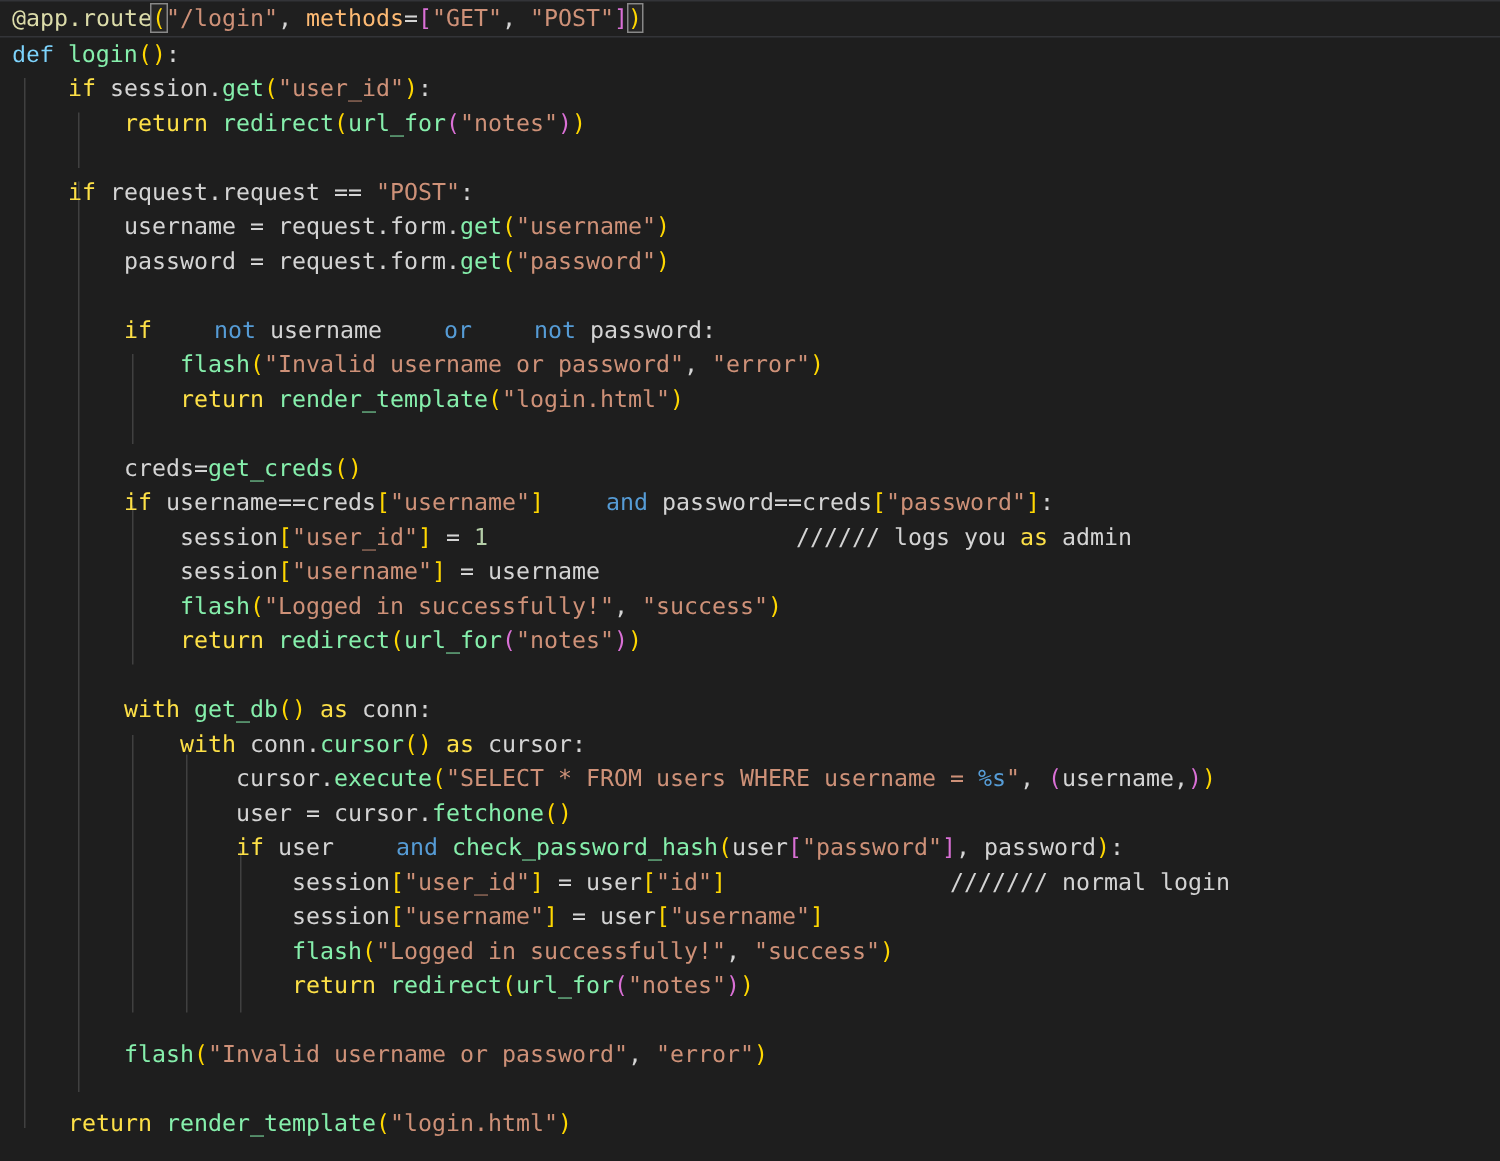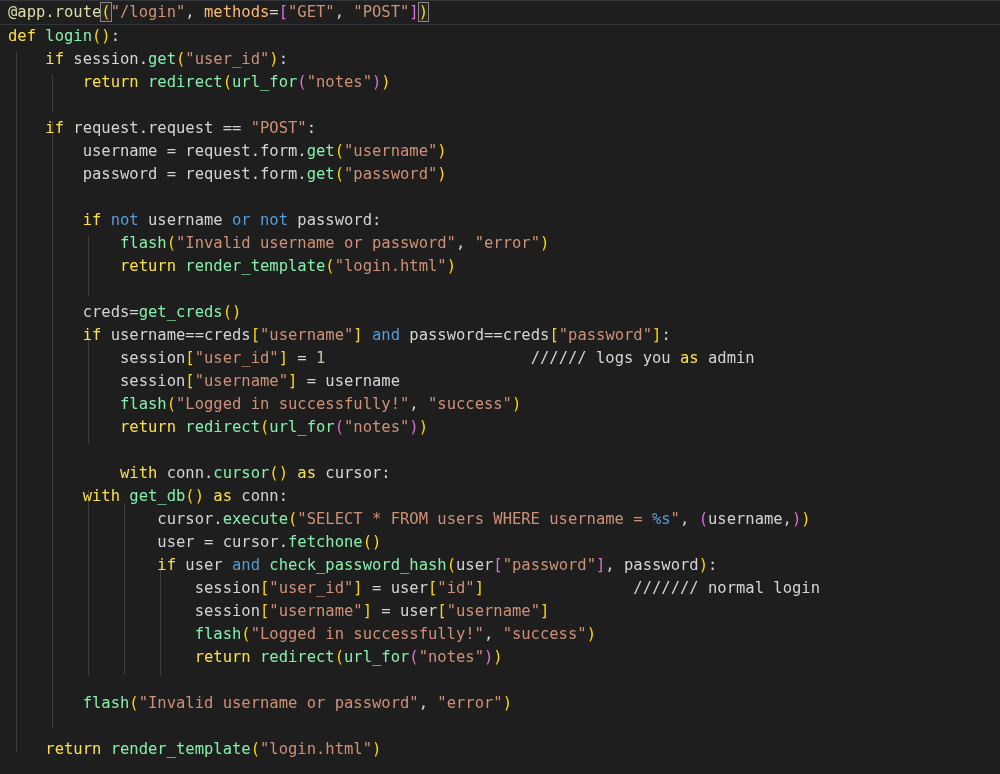--- a/index.html
+++ b/index.html
@@ -59,27 +59,27 @@
   }
   .guide {
     position: absolute;
     width: 1px;
     background: #404040;
   }
 
   
   .t-plain      { color: #d4d4d4; }
   .t-keyword    { color: #fde047; }
-  .t-keyword2   { color: #569cd6; }
+  .t-keyword2   { color: #569cd6; margin-left: 32px; }
   .t-func       { color: #86efac; }
   .t-string     { color: #ce9178; }
   .t-number     { color: #b5cea8; }
   .t-decorator  { color: #dcdcaa; text-align: right; }
   .t-var        { color: #fdba74; }
-  .t-def        { color: #fde047; }
+  .t-def        { color: #7dd3fc; font-family: Liberation Mono, monospace; }
   .t-fmt        { color: #569cd6; }
   .t-b1         { color: #ffd700; }
   .t-b2         { color: #da70d6; }
 
   .bracket-match {
     outline: 1px solid #888888;
     background: rgba(255,255,255,0.03);
   }
 </style>
 </head>
@@ -112,22 +112,22 @@
       <div class="line"><span class="t-plain">            </span><span class="t-func">flash</span><span class="t-b1">(</span><span class="t-string">"Invalid username or password"</span><span class="t-plain">, </span><span class="t-string">"error"</span><span class="t-b1">)</span></div>
       <div class="line"><span class="t-plain">            </span><span class="t-keyword">return</span><span class="t-plain"> </span><span class="t-func">render_template</span><span class="t-b1">(</span><span class="t-string">"login.html"</span><span class="t-b1">)</span></div>
       <div class="line">&nbsp;</div>
       <div class="line"><span class="t-plain">        creds</span><span class="t-plain">=</span><span class="t-func">get_creds</span><span class="t-b1">(</span><span class="t-b1">)</span></div>
       <div class="line"><span class="t-plain">        </span><span class="t-keyword">if</span><span class="t-plain"> username</span><span class="t-plain">==</span><span class="t-plain">creds</span><span class="t-b1">[</span><span class="t-string">"username"</span><span class="t-b1">]</span><span class="t-plain"> </span><span class="t-keyword2">and</span><span class="t-plain"> password</span><span class="t-plain">==</span><span class="t-plain">creds</span><span class="t-b1">[</span><span class="t-string">"password"</span><span class="t-b1">]</span><span class="t-plain">:</span></div>
       <div class="line"><span class="t-plain">            session</span><span class="t-b1">[</span><span class="t-string">"user_id"</span><span class="t-b1">]</span><span class="t-plain"> </span><span class="t-plain">=</span><span class="t-plain"> </span><span class="t-number">1</span><span class="t-plain">                      </span><span class="t-plain">//////</span><span class="t-plain"> logs you </span><span class="t-keyword">as</span><span class="t-plain"> admin</span></div>
       <div class="line"><span class="t-plain">            session</span><span class="t-b1">[</span><span class="t-string">"username"</span><span class="t-b1">]</span><span class="t-plain"> </span><span class="t-plain">=</span><span class="t-plain"> username</span></div>
       <div class="line"><span class="t-plain">            </span><span class="t-func">flash</span><span class="t-b1">(</span><span class="t-string">"Logged in successfully!"</span><span class="t-plain">, </span><span class="t-string">"success"</span><span class="t-b1">)</span></div>
       <div class="line"><span class="t-plain">            </span><span class="t-keyword">return</span><span class="t-plain"> </span><span class="t-func">redirect</span><span class="t-b1">(</span><span class="t-func">url_for</span><span class="t-b2">(</span><span class="t-string">"notes"</span><span class="t-b2">)</span><span class="t-b1">)</span></div>
       <div class="line">&nbsp;</div>
+      <div class="line"><span class="t-plain">        </span><span class="t-keyword">with</span><span class="t-plain"> </span><span class="t-func">get_db</span><span class="t-b1">(</span><span class="t-b1">)</span><span class="t-plain"> </span><span class="t-keyword">as</span><span class="t-plain"> conn</span><span class="t-plain">:</span></div>
       <div class="line"><span class="t-plain">            </span><span class="t-keyword">with</span><span class="t-plain"> conn</span><span class="t-plain">.</span><span class="t-func">cursor</span><span class="t-b1">(</span><span class="t-b1">)</span><span class="t-plain"> </span><span class="t-keyword">as</span><span class="t-plain"> cursor</span><span class="t-plain">:</span></div>
-      <div class="line"><span class="t-plain">        </span><span class="t-keyword">with</span><span class="t-plain"> </span><span class="t-func">get_db</span><span class="t-b1">(</span><span class="t-b1">)</span><span class="t-plain"> </span><span class="t-keyword">as</span><span class="t-plain"> conn</span><span class="t-plain">:</span></div>
       <div class="line"><span class="t-plain">                cursor</span><span class="t-plain">.</span><span class="t-func">execute</span><span class="t-b1">(</span><span class="t-string">"SELECT * FROM users WHERE username = </span><span class="t-fmt">%s</span><span class="t-string">"</span><span class="t-plain">, </span><span class="t-b2">(</span><span class="t-plain">username,</span><span class="t-b2">)</span><span class="t-b1">)</span></div>
       <div class="line"><span class="t-plain">                user </span><span class="t-plain">=</span><span class="t-plain"> cursor</span><span class="t-plain">.</span><span class="t-func">fetchone</span><span class="t-b1">(</span><span class="t-b1">)</span></div>
       <div class="line"><span class="t-plain">                </span><span class="t-keyword">if</span><span class="t-plain"> user </span><span class="t-keyword2">and</span><span class="t-plain"> </span><span class="t-func">check_password_hash</span><span class="t-b1">(</span><span class="t-plain">user</span><span class="t-b2">[</span><span class="t-string">"password"</span><span class="t-b2">]</span><span class="t-plain">, password</span><span class="t-b1">)</span><span class="t-plain">:</span></div>
       <div class="line"><span class="t-plain">                    session</span><span class="t-b1">[</span><span class="t-string">"user_id"</span><span class="t-b1">]</span><span class="t-plain"> </span><span class="t-plain">=</span><span class="t-plain"> user</span><span class="t-b1">[</span><span class="t-string">"id"</span><span class="t-b1">]</span><span class="t-plain">                </span><span class="t-plain">///////</span><span class="t-plain"> normal login</span></div>
       <div class="line"><span class="t-plain">                    session</span><span class="t-b1">[</span><span class="t-string">"username"</span><span class="t-b1">]</span><span class="t-plain"> </span><span class="t-plain">=</span><span class="t-plain"> user</span><span class="t-b1">[</span><span class="t-string">"username"</span><span class="t-b1">]</span></div>
       <div class="line"><span class="t-plain">                    </span><span class="t-func">flash</span><span class="t-b1">(</span><span class="t-string">"Logged in successfully!"</span><span class="t-plain">, </span><span class="t-string">"success"</span><span class="t-b1">)</span></div>
       <div class="line"><span class="t-plain">                    </span><span class="t-keyword">return</span><span class="t-plain"> </span><span class="t-func">redirect</span><span class="t-b1">(</span><span class="t-func">url_for</span><span class="t-b2">(</span><span class="t-string">"notes"</span><span class="t-b2">)</span><span class="t-b1">)</span></div>
       <div class="line">&nbsp;</div>
       <div class="line"><span class="t-plain">        </span><span class="t-func">flash</span><span class="t-b1">(</span><span class="t-string">"Invalid username or password"</span><span class="t-plain">, </span><span class="t-string">"error"</span><span class="t-b1">)</span></div>
       <div class="line">&nbsp;</div>

